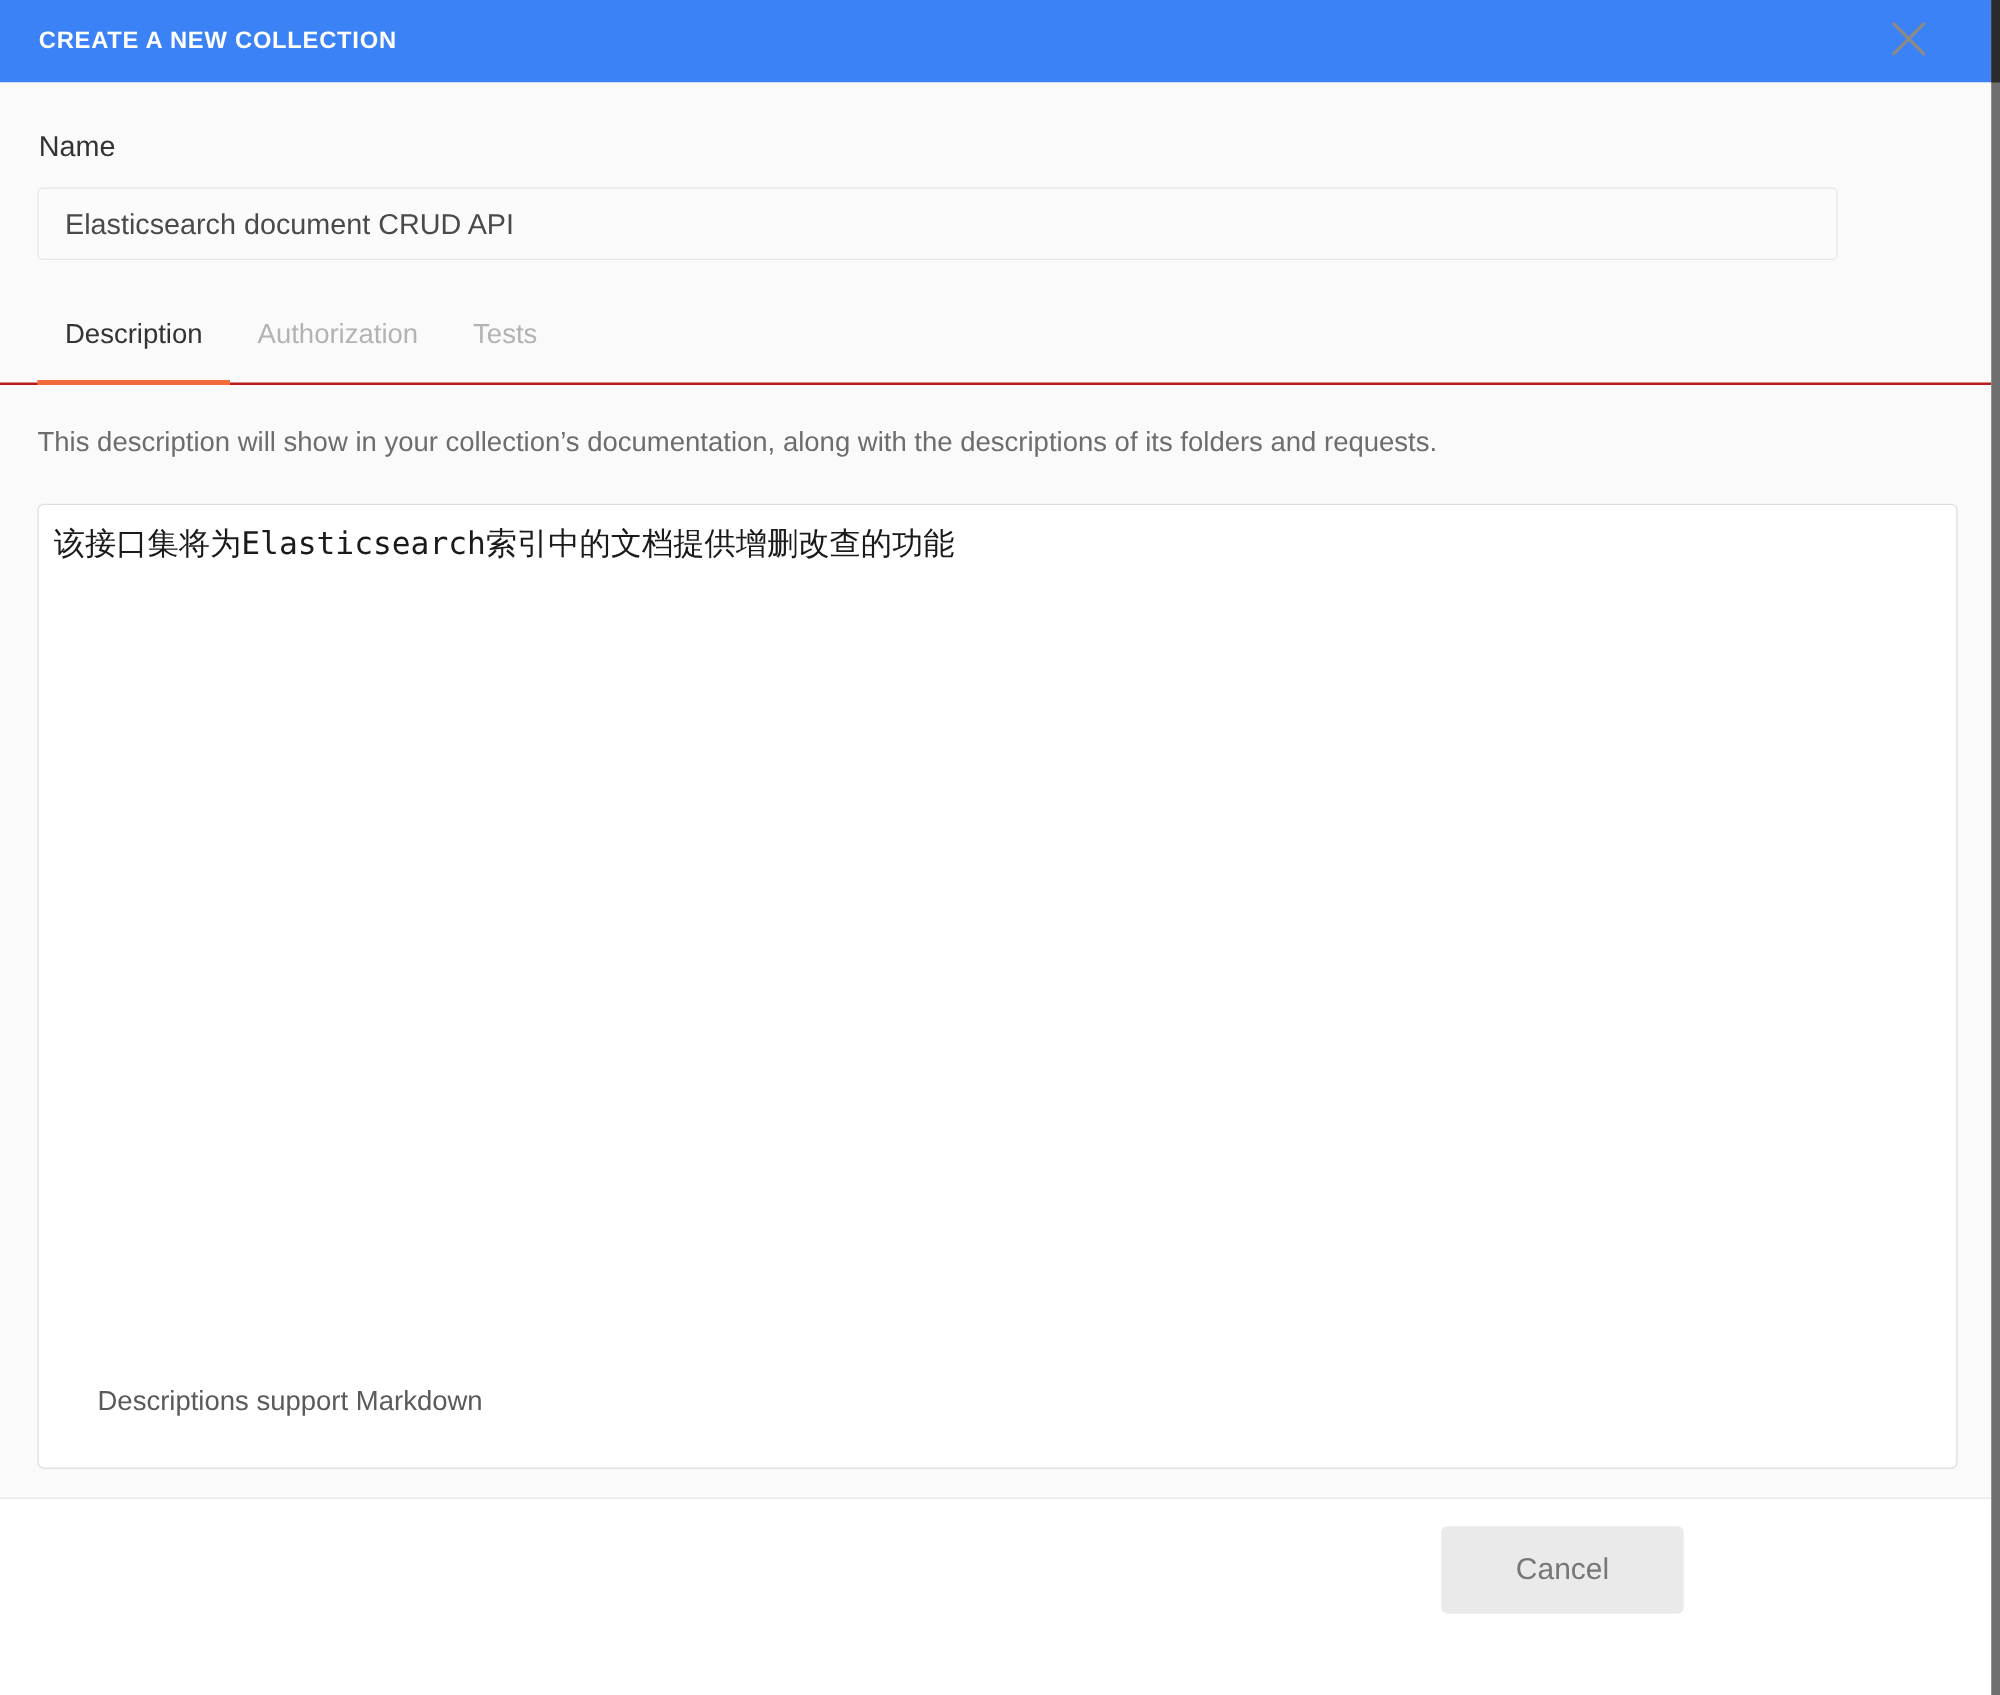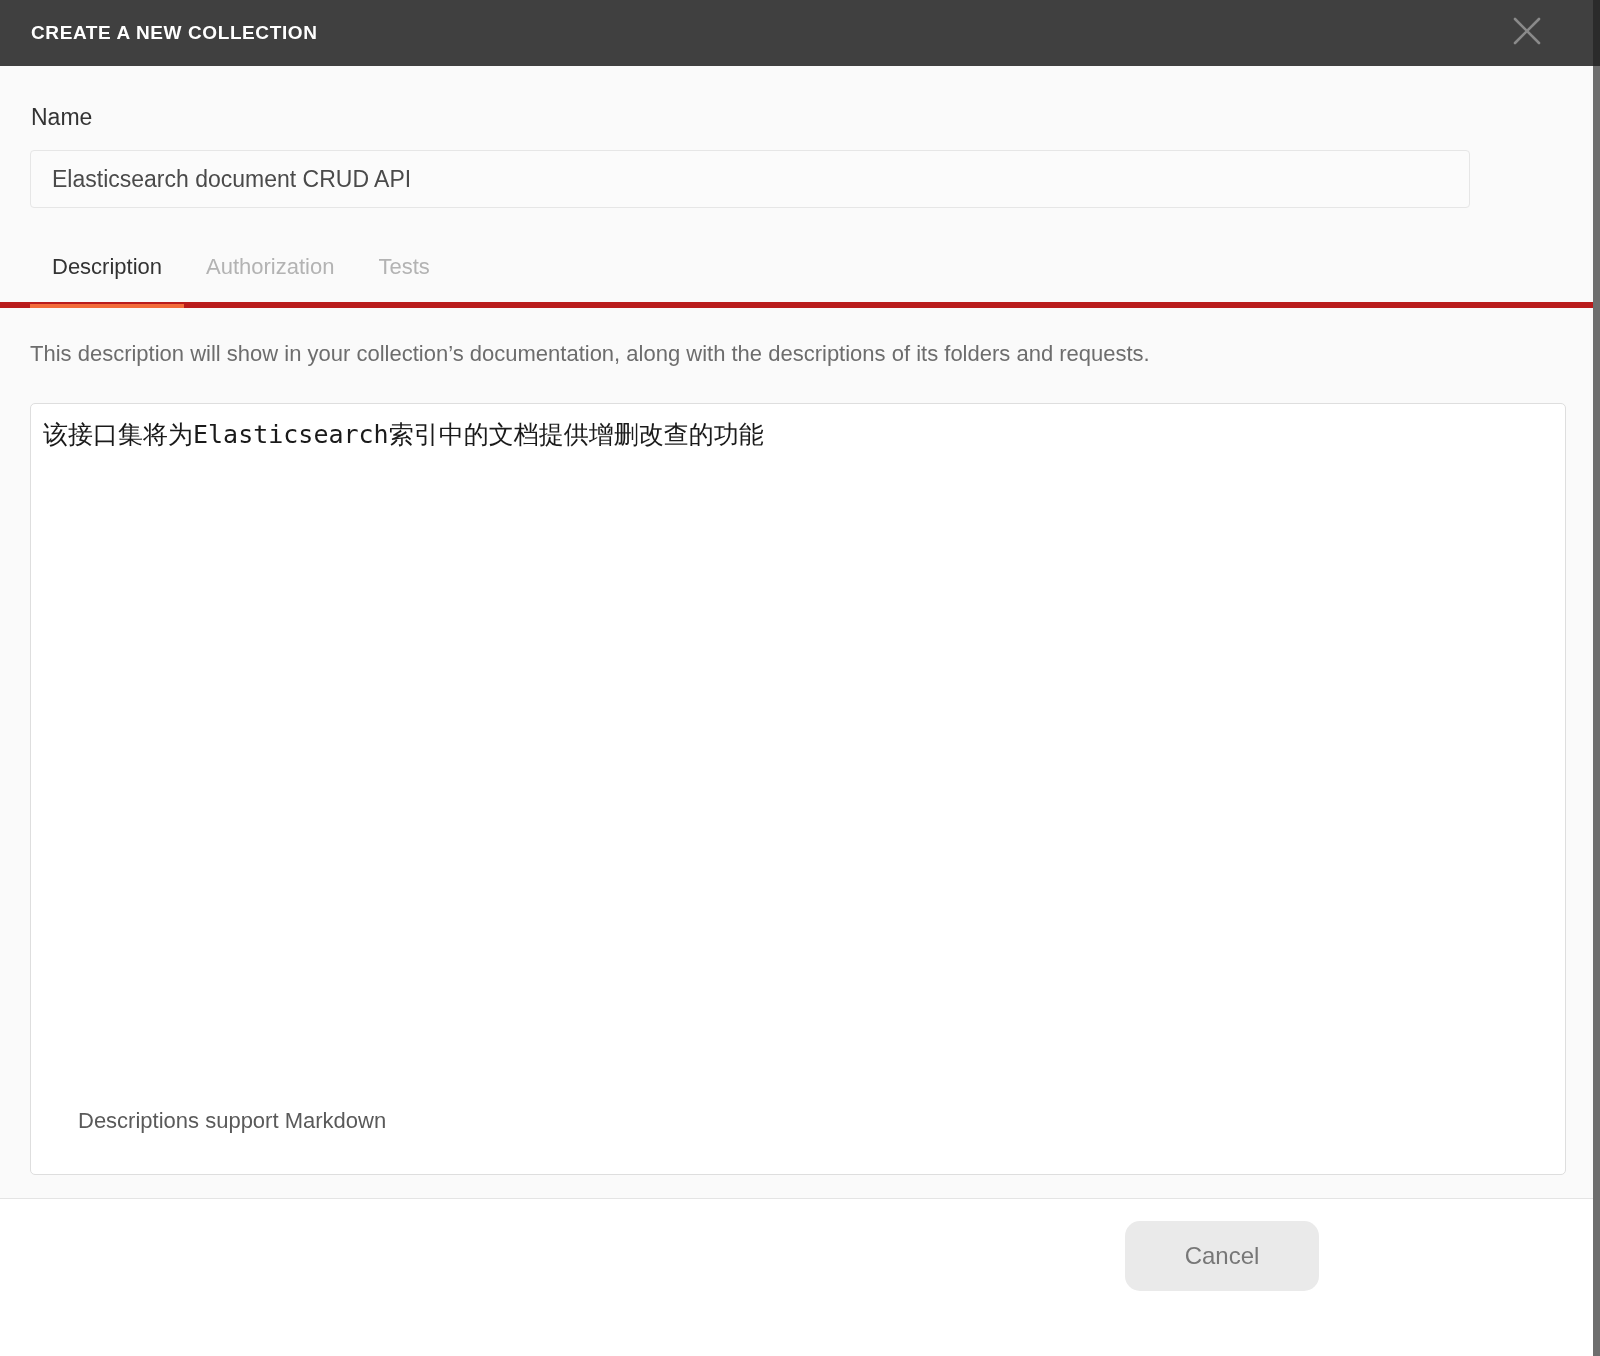--- a/index.html
+++ b/index.html
@@ -18,21 +18,21 @@
     height: 1356px;
     background: #fafafa;
   }
 
   
   .modal-header {
     position: absolute;
     left: 0; top: 0;
     width: 1593px;
     height: 66px;
-    background: #404040;
+    background: #3b82f6;
     display: flex;
     align-items: center;
   }
   .modal-title {
     margin-left: 31px;
     color: #ffffff;
     font-size: 19px;
     font-weight: bold;
     letter-spacing: 0.6px;
   }
@@ -82,21 +82,21 @@
     outline: none;
   }
 
   
   .tab-bar {
     position: absolute;
     left: 0;
     top: 168px;
     width: 1593px;
     height: 74px;
-    border-bottom: 6px solid #b91c1c;
+    border-bottom: 2px solid #b91c1c;
     padding-left: 30px;
     display: flex;
     align-items: flex-start;
   }
   .tab {
     position: relative;
     padding: 20px 22px 0 22px;
     font-size: 22px;
     color: #b3b3b3;
     cursor: pointer;
@@ -161,24 +161,25 @@
     height: 158px;
     background: #ffffff;
     border-top: 1px solid #e4e4e4;
   }
 
   .btn {
     position: absolute;
     top: 22px;
     height: 70px;
     border: none;
-    border-radius: 15px;
+    border-radius: 5px;
     font-family: "Liberation Sans", sans-serif;
     font-size: 24px;
     cursor: pointer;
+    margin-left: 28px;
   }
   .btn-cancel {
     left: 1125px;
     width: 194px;
     background: #eaeaea;
     color: #777777;
   }
   .btn-create {
     left: 1337px;
     width: 200px;

